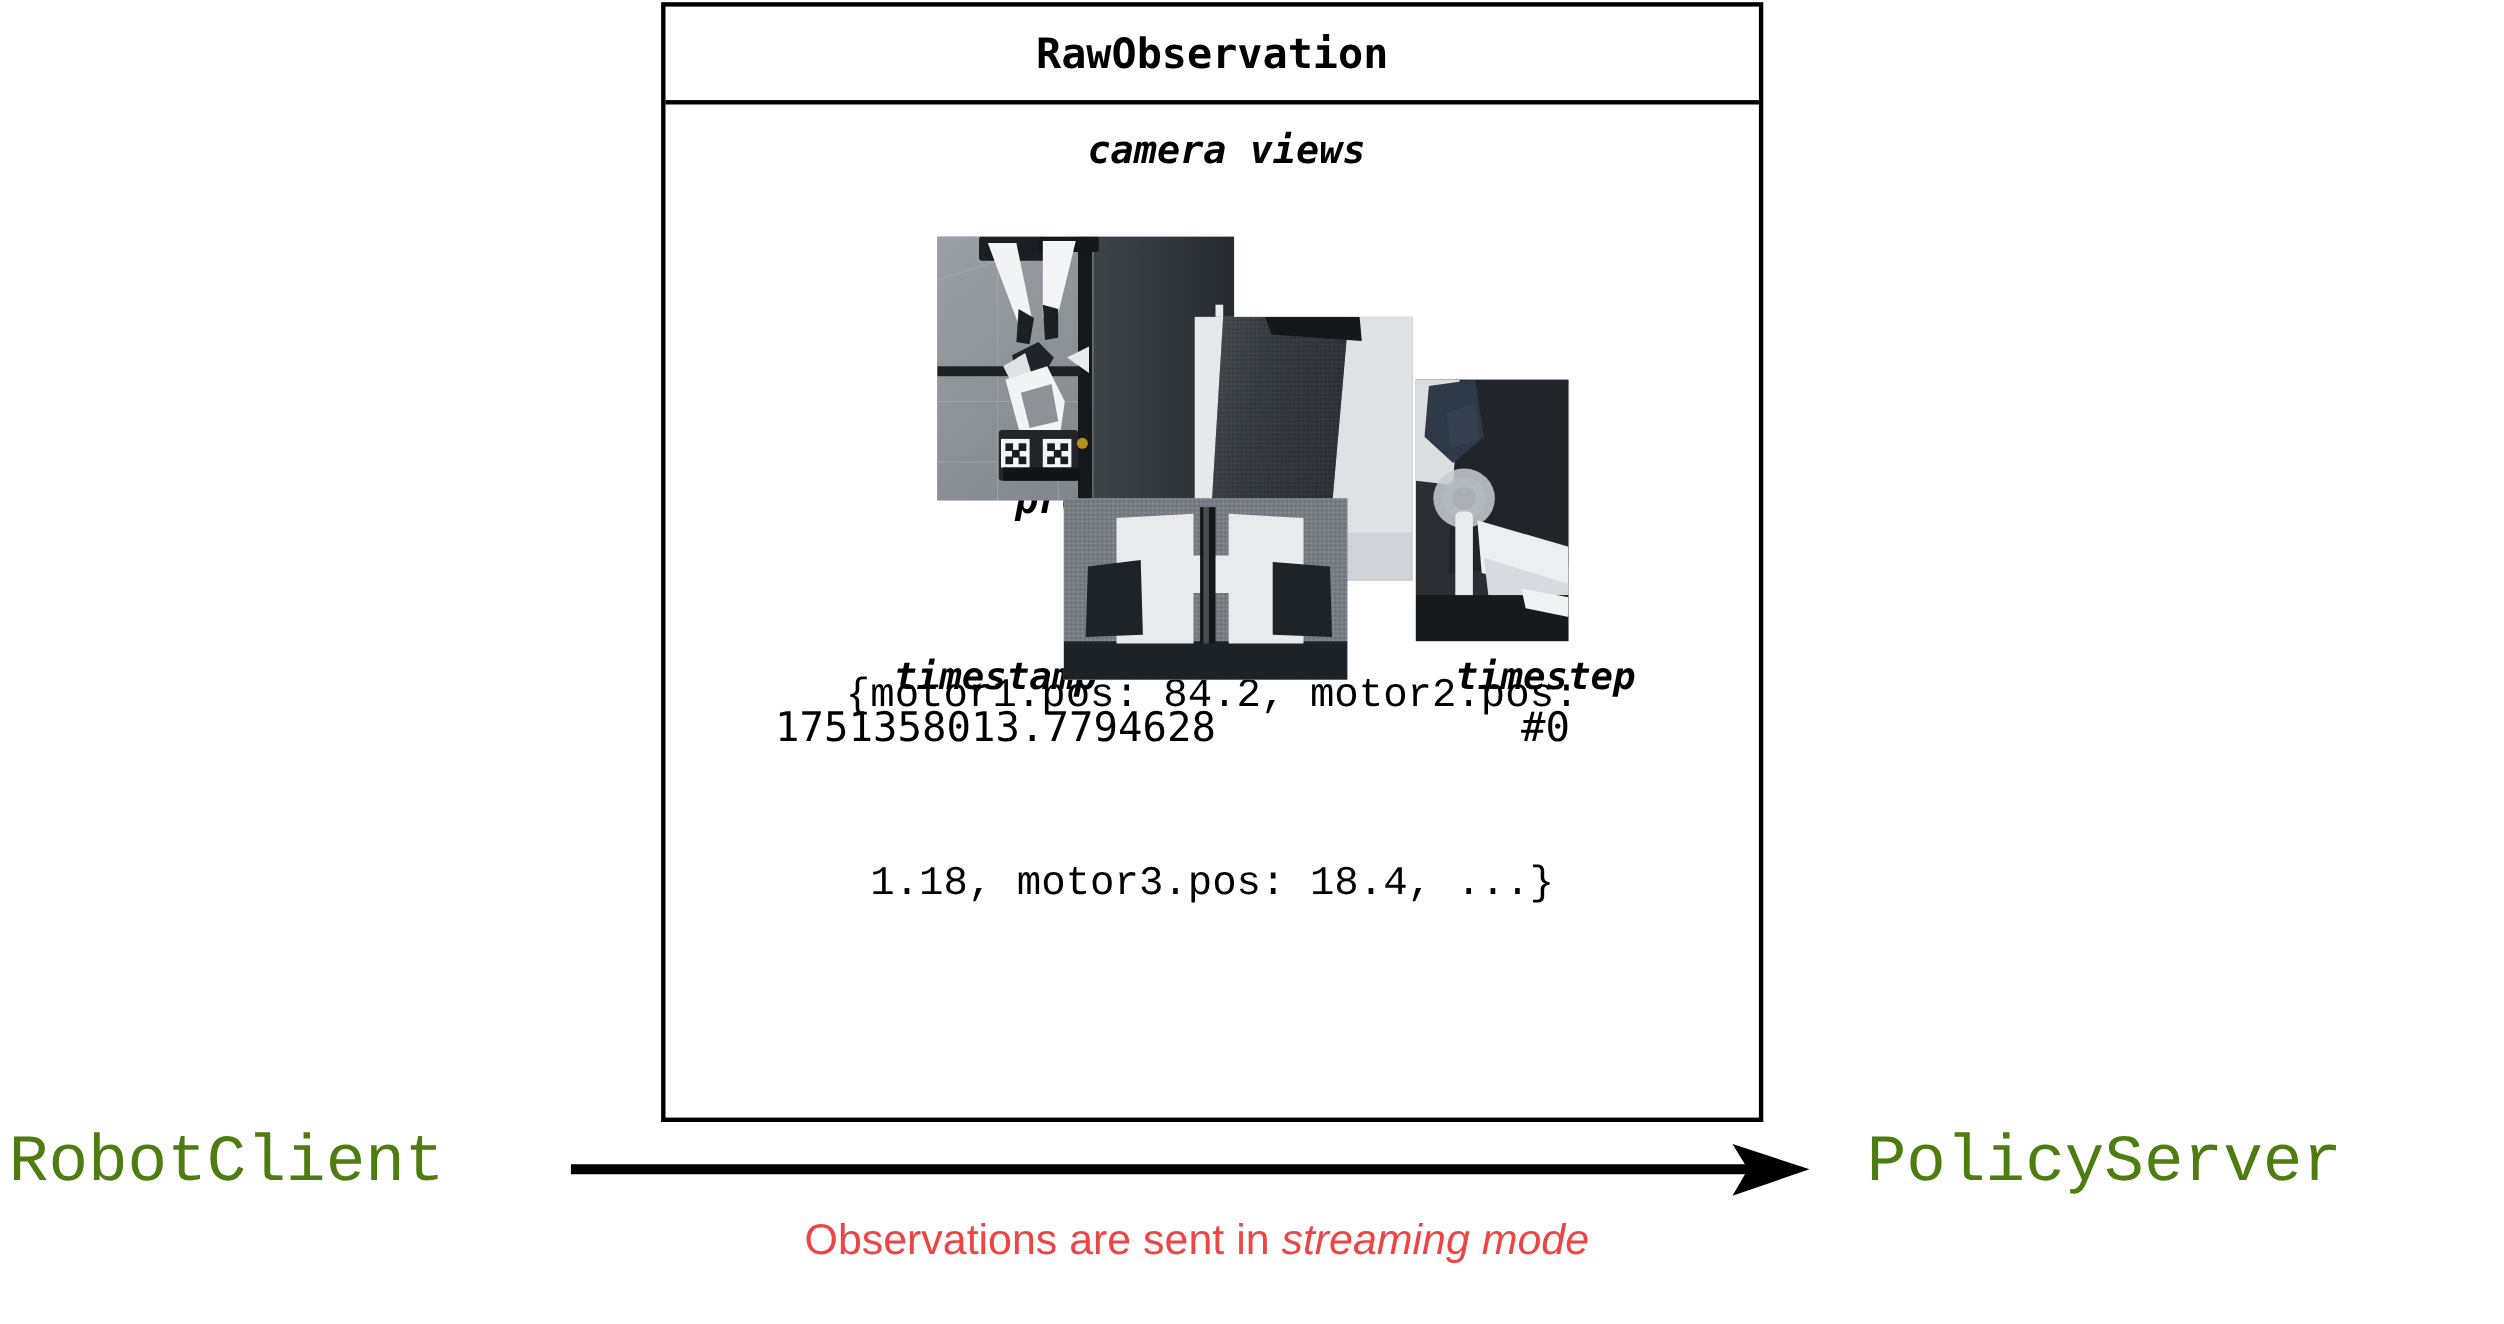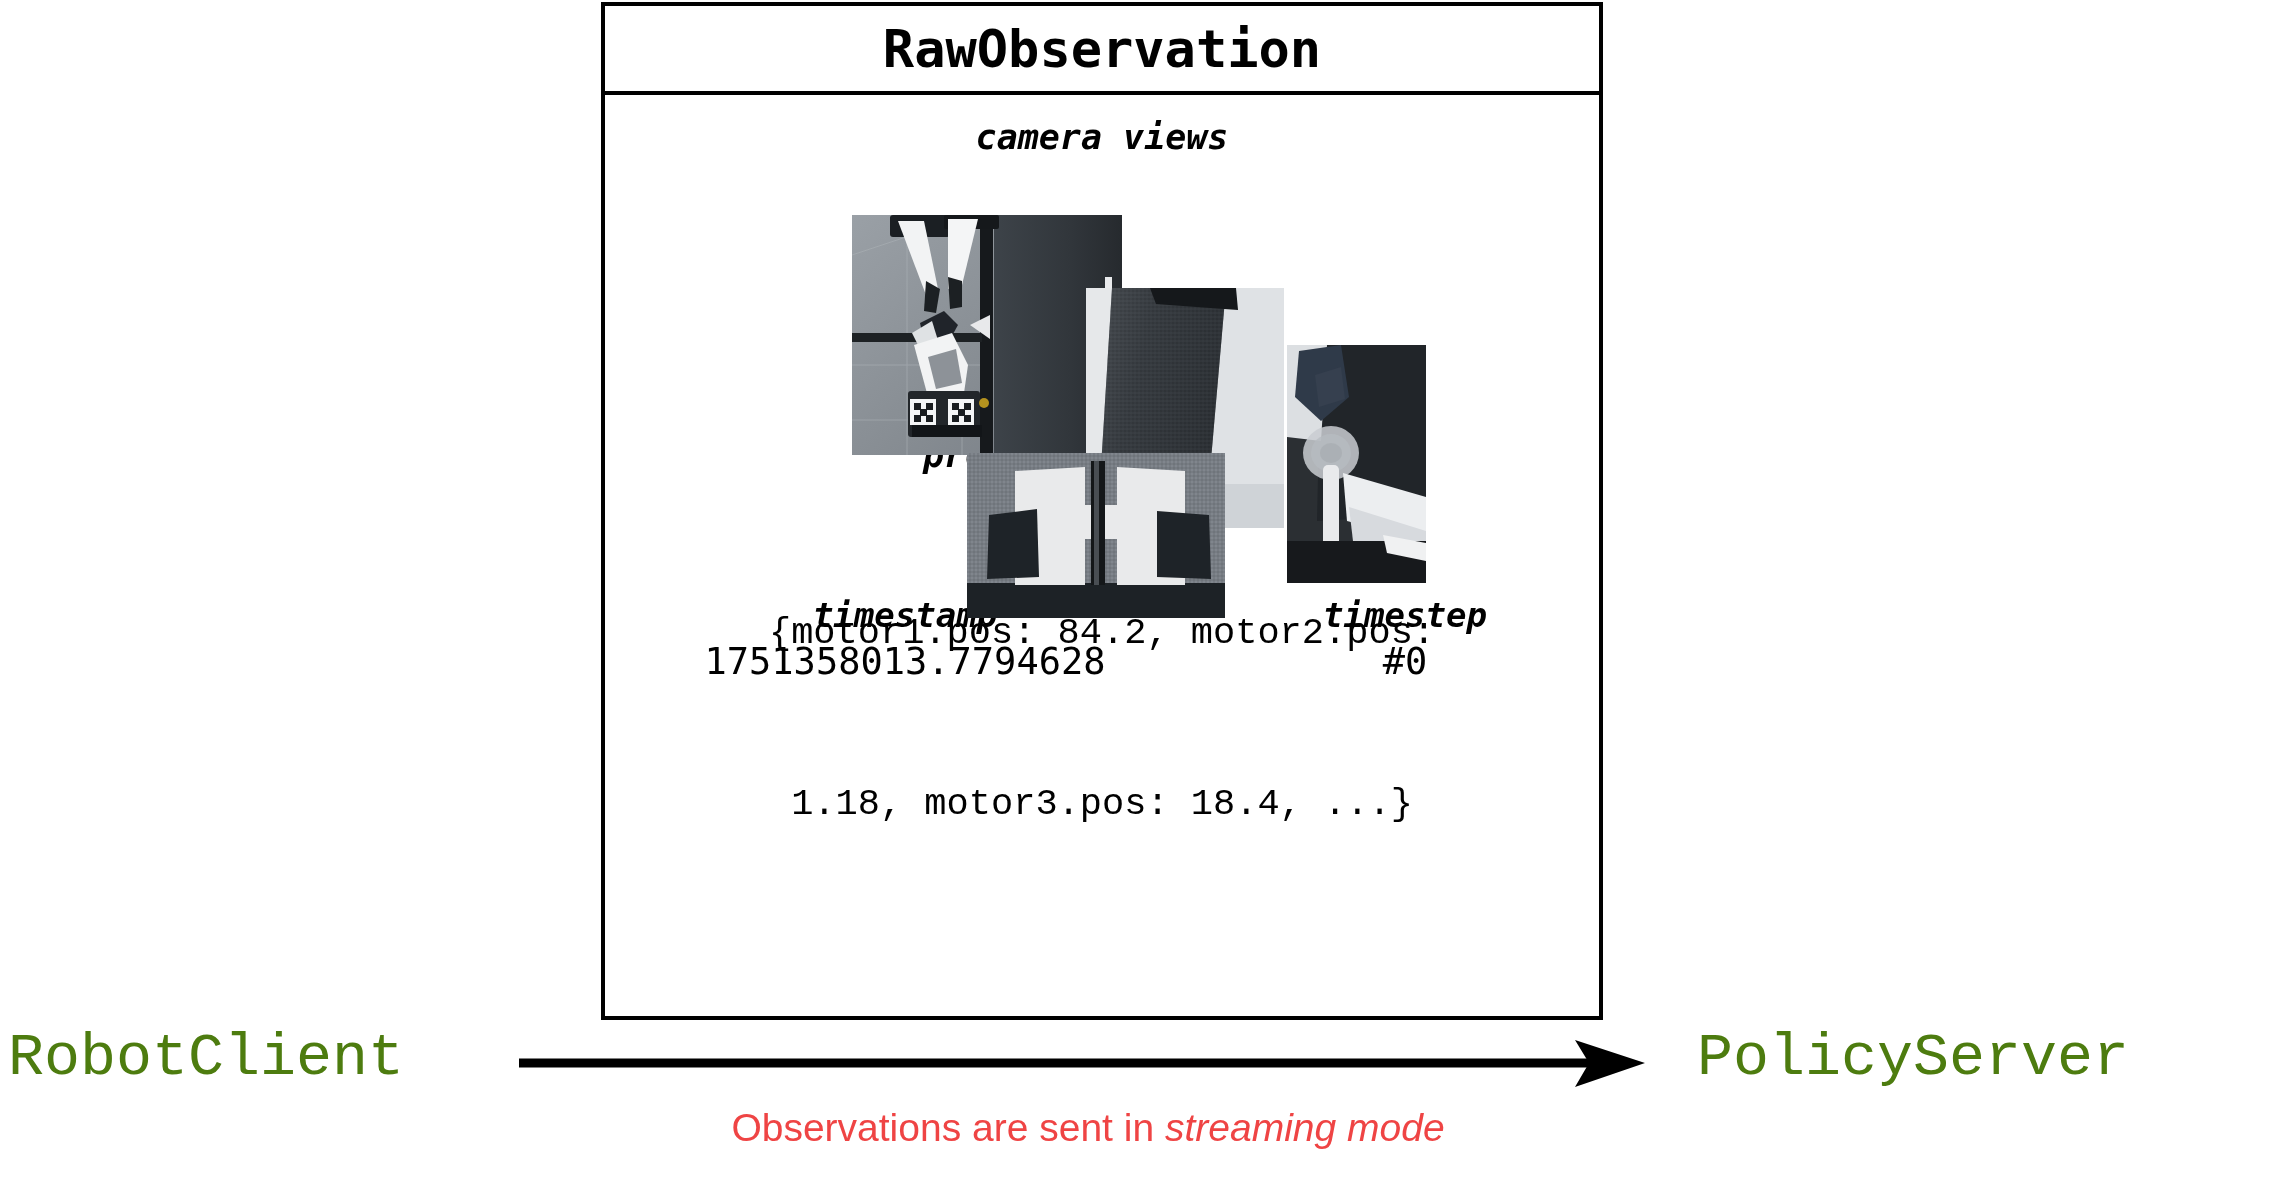--- a/index.html
+++ b/index.html
@@ -35,21 +35,21 @@
     height: 89px;
     border-bottom: 4px solid #000000;
     box-sizing: border-box;
     display: flex;
     align-items: center;
     justify-content: center;
   }
   #obs-title {
     font-family: "DejaVu Sans Mono", monospace;
     font-weight: bold;
-    font-size: 52px;
+    font-size: 38px;
     letter-spacing: 0px;
     white-space: nowrap;
   }
 
   #obs-body {
     position: absolute;
     left: 0;
     top: 89px;
     width: 100%;
     height: 925px;
@@ -62,20 +62,21 @@
     font-style: italic;
     font-size: 35px;
     white-space: nowrap;
     text-align: center;
   }
 
   #label-camera-views {
     left: 0;
     top: 22px;
     width: 100%;
+    padding-left: 13px;
   }
   #label-proprioperception {
     left: 0;
     top: 340px;
     width: 100%;
   }
   #label-timestamp {
     left: 0px;
     top: 500px;
     width: 600px;

